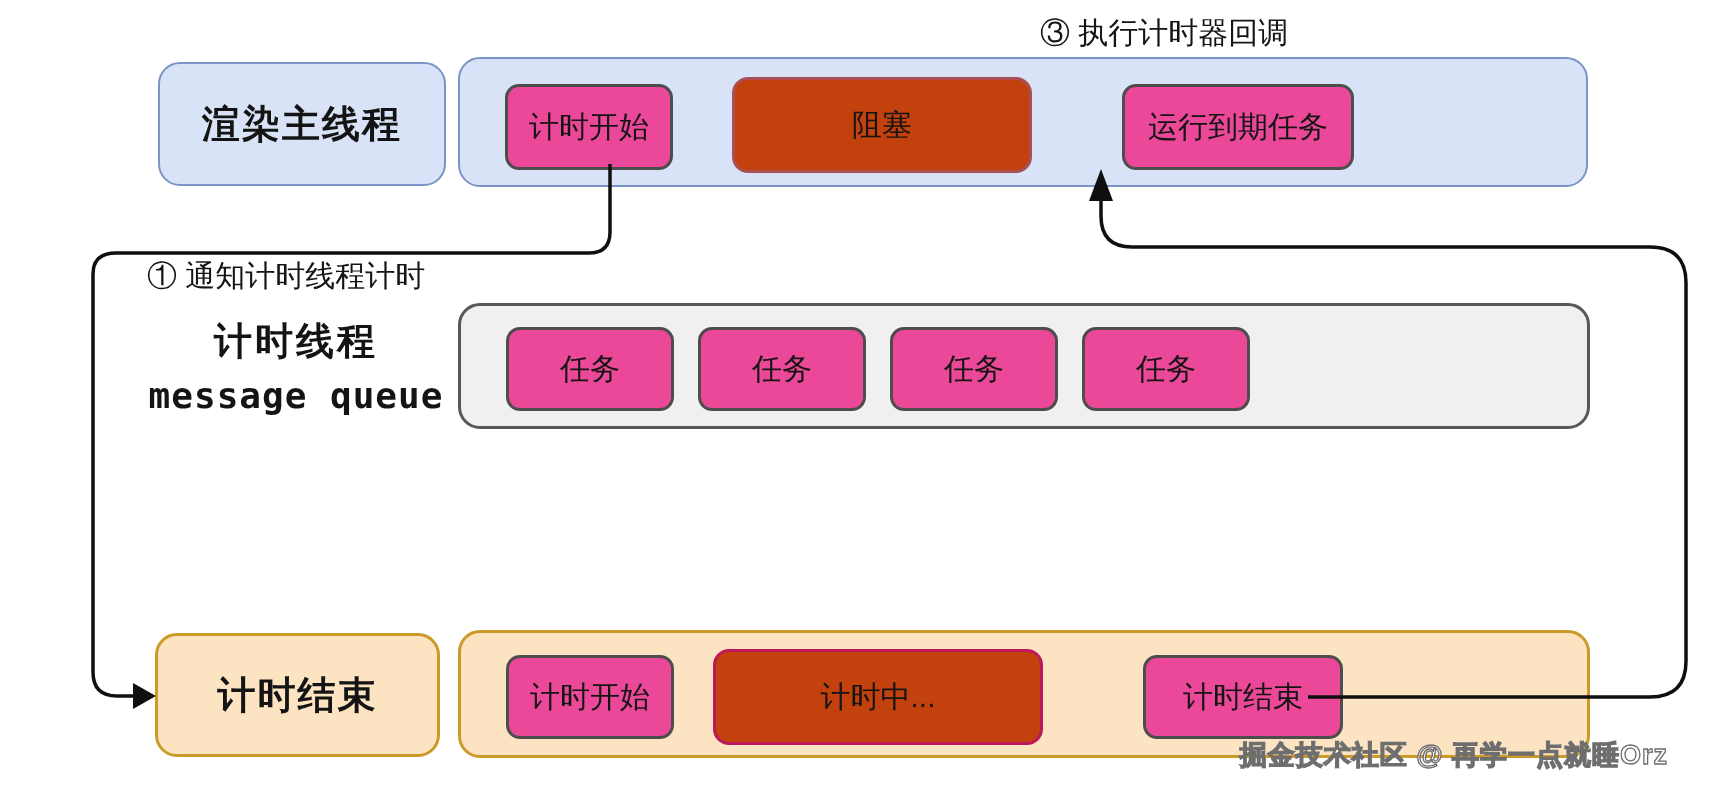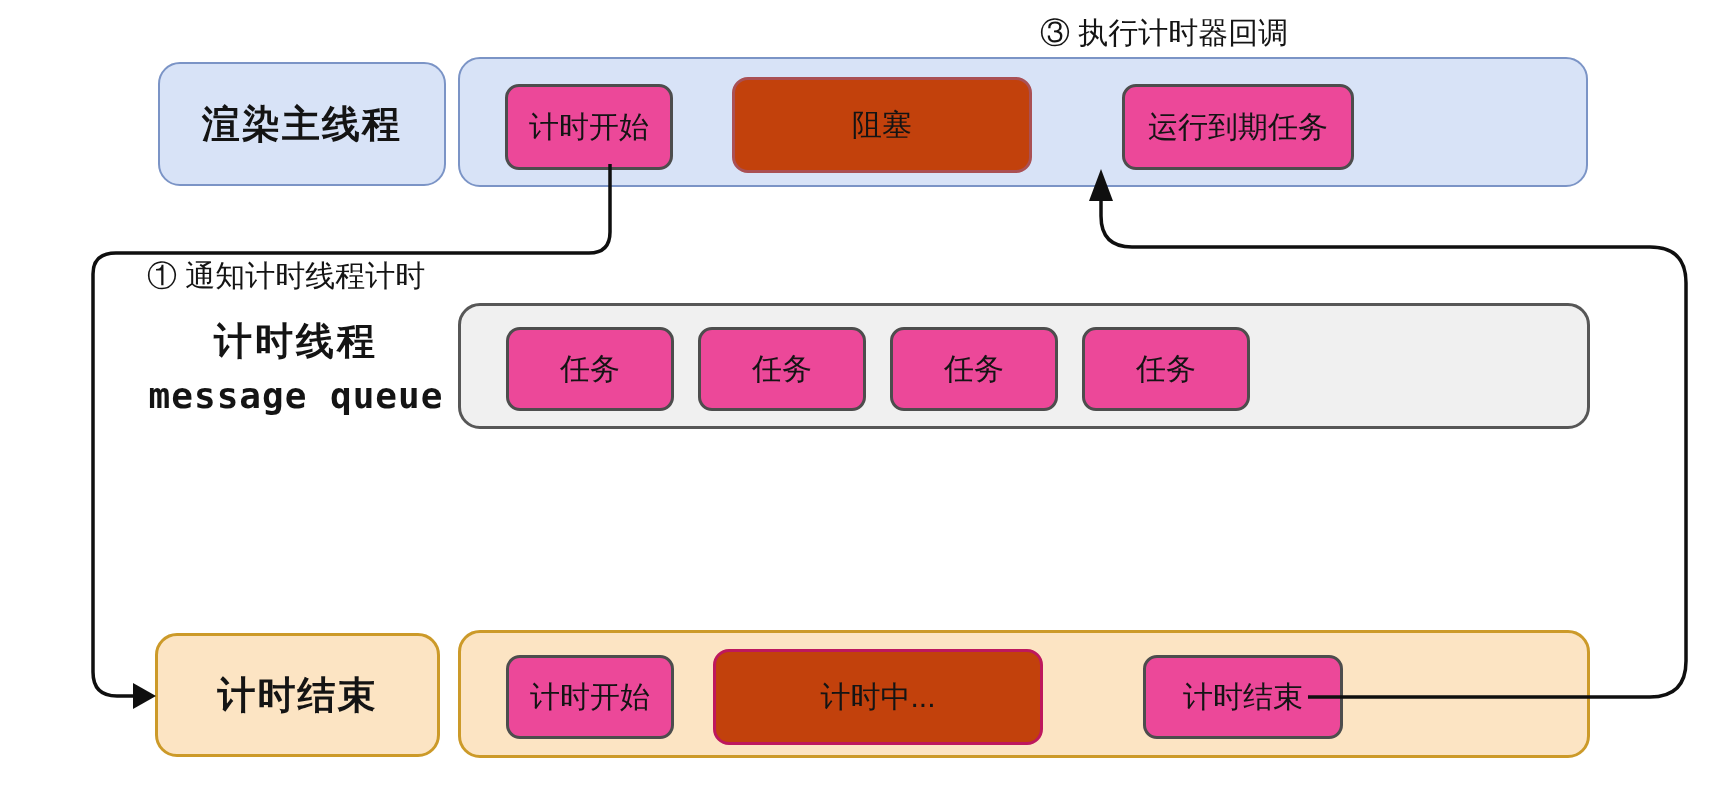--- a/index.html
+++ b/index.html
@@ -85,20 +85,21 @@
   </div>
 
   <div class="abs center bigbox orange timer-thread-box">计时结束</div>
 
   <div class="abs lane orange timer-lane">
     <div class="abs center node gray n-timer-start-2">计时开始</div>
     <div class="abs center node orangenode n-timing">计时中...</div>
     <div class="abs center node gray n-timer-end">计时结束</div>
   </div>
 
+  <div class="abs watermark">掘金技术社区 @ 再学一点就睡Orz</div>
 
   <svg class="arrows" viewBox="0 0 1712 790" xmlns="http://www.w3.org/2000/svg">
 
     <path d="M 610 164 L 610 232 Q 610 253 589 253 L 116 253 Q 93 253 93 274 L 93 672 Q 93 696 117 696 L 133 696" fill="none" stroke="#0f0f0f" stroke-width="3.5"></path>
     <polygon points="133,683 156,696 133,709" fill="#0f0f0f"></polygon>
 
     <path d="M 1308 697 L 1650 697 Q 1686 697 1686 661 L 1686 283 Q 1686 247 1650 247 L 1132 247 Q 1101 247 1101 216 L 1101 198" fill="none" stroke="#0f0f0f" stroke-width="3.5"></path>
     <polygon points="1089,201 1101,169 1113,201" fill="#0f0f0f"></polygon>
   </svg>
 

